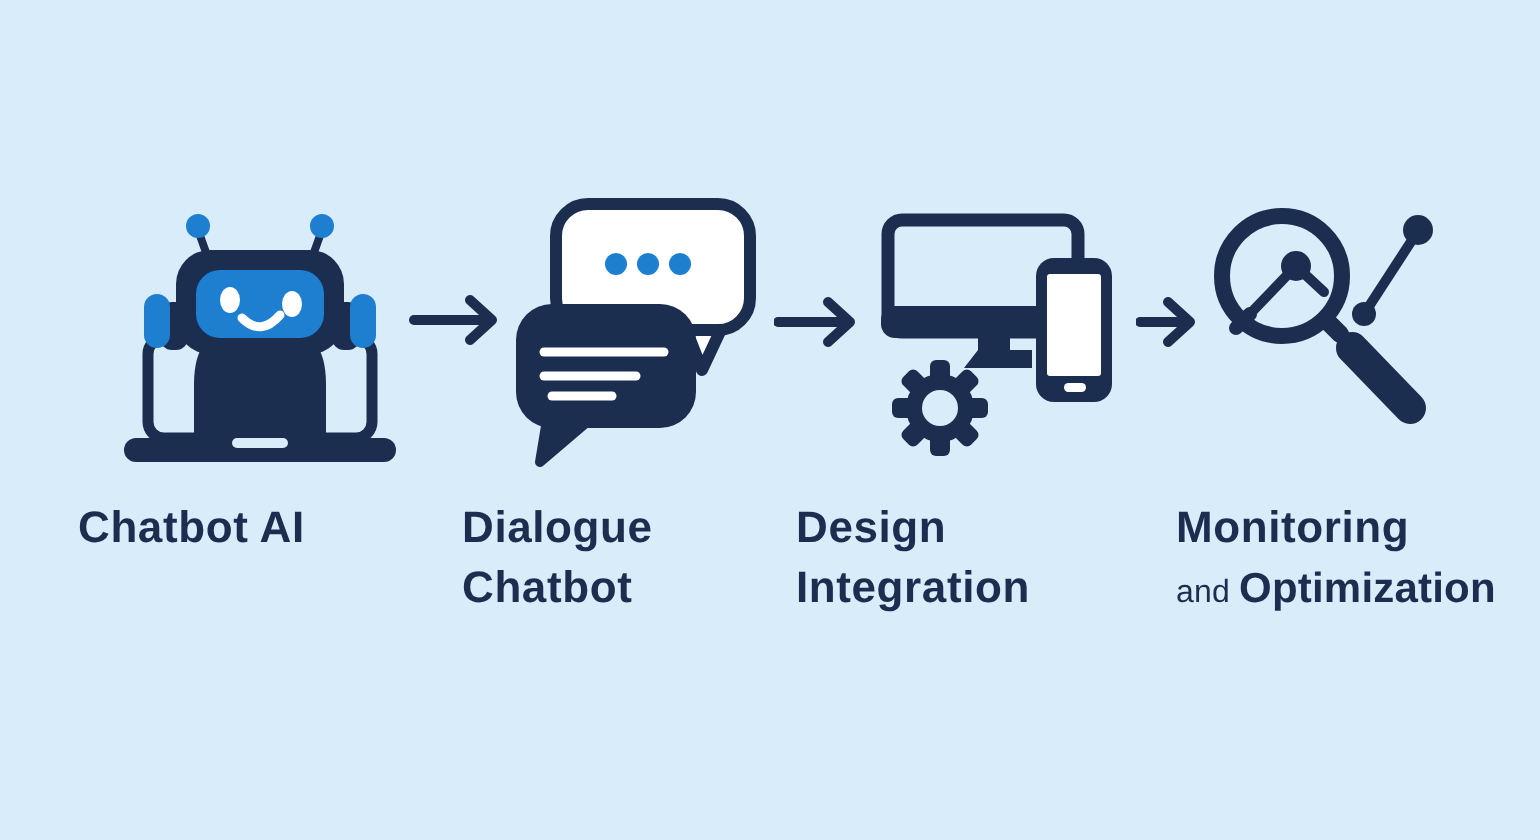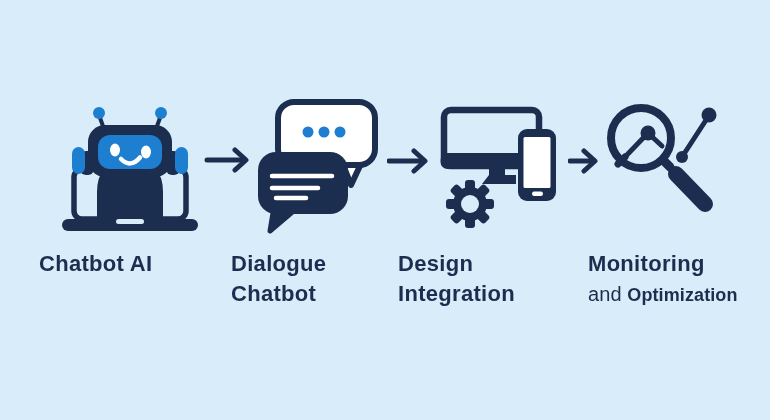--- a/index.html
+++ b/index.html
@@ -20,22 +20,22 @@
   .fn{fill:var(--navy);}
   .fb{fill:var(--blue);}
   .fw{fill:var(--white);}
   .fbg{fill:var(--background);}
   .sn{stroke:var(--navy);}
   .sw{stroke:var(--white);}
   .label{
     position:absolute;text-align:left;color:var(--navy);
     font-weight:700;font-size:22px;line-height:30px;letter-spacing:.3px;
   }
-  .label .l2-prefix{font-weight:400;font-size:20px;letter-spacing:.1px;}
-  .label .l2-word{font-weight:600;font-size:18px;letter-spacing:.1px;}
+  .label .l2-prefix{font-weight:400;font-size:16px;letter-spacing:.1px;}
+  .label .l2-word{font-weight:600;font-size:21px;letter-spacing:.1px;}
 </style>
 </head>
 <body>
 
 <div class="canvas">
 
   <svg class="icon-svg" style="left:60px;top:95px" width="140" height="140" viewBox="0 0 140 140">
     <path d="M44 34 L39 20" fill="none" class="sn" stroke-width="4" stroke-linecap="round"></path>
     <path d="M96 34 L101 20" fill="none" class="sn" stroke-width="4" stroke-linecap="round"></path>
     <circle cx="39" cy="18" r="6" class="fb"></circle>

